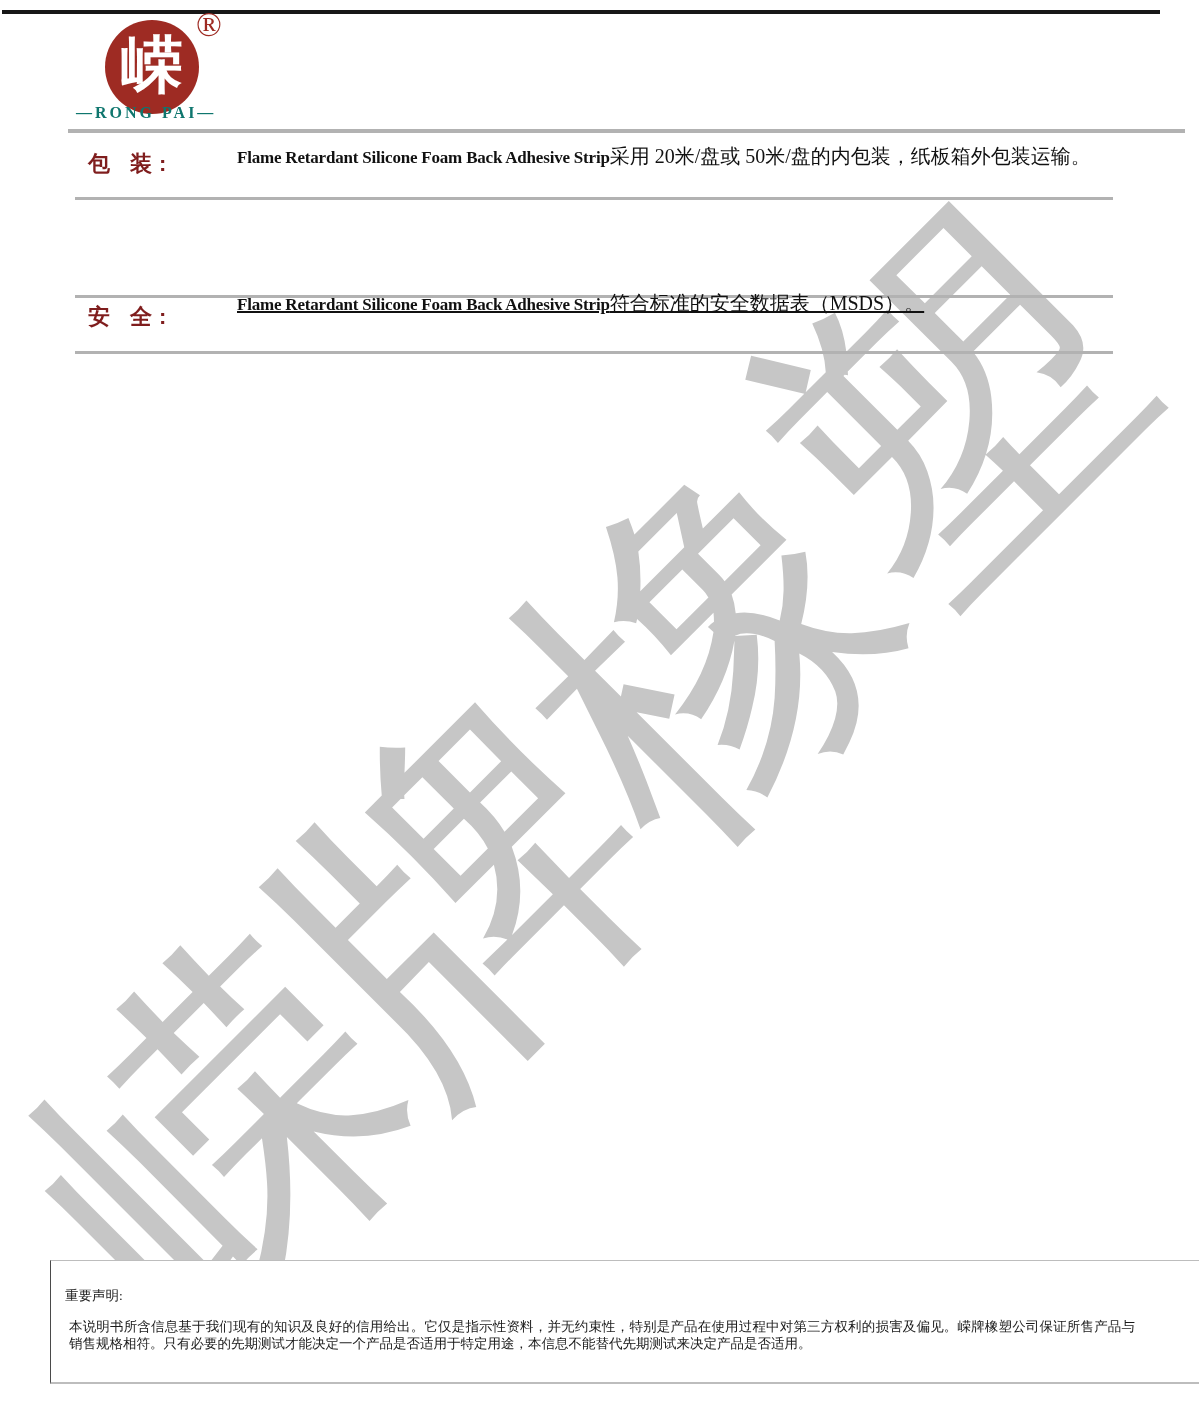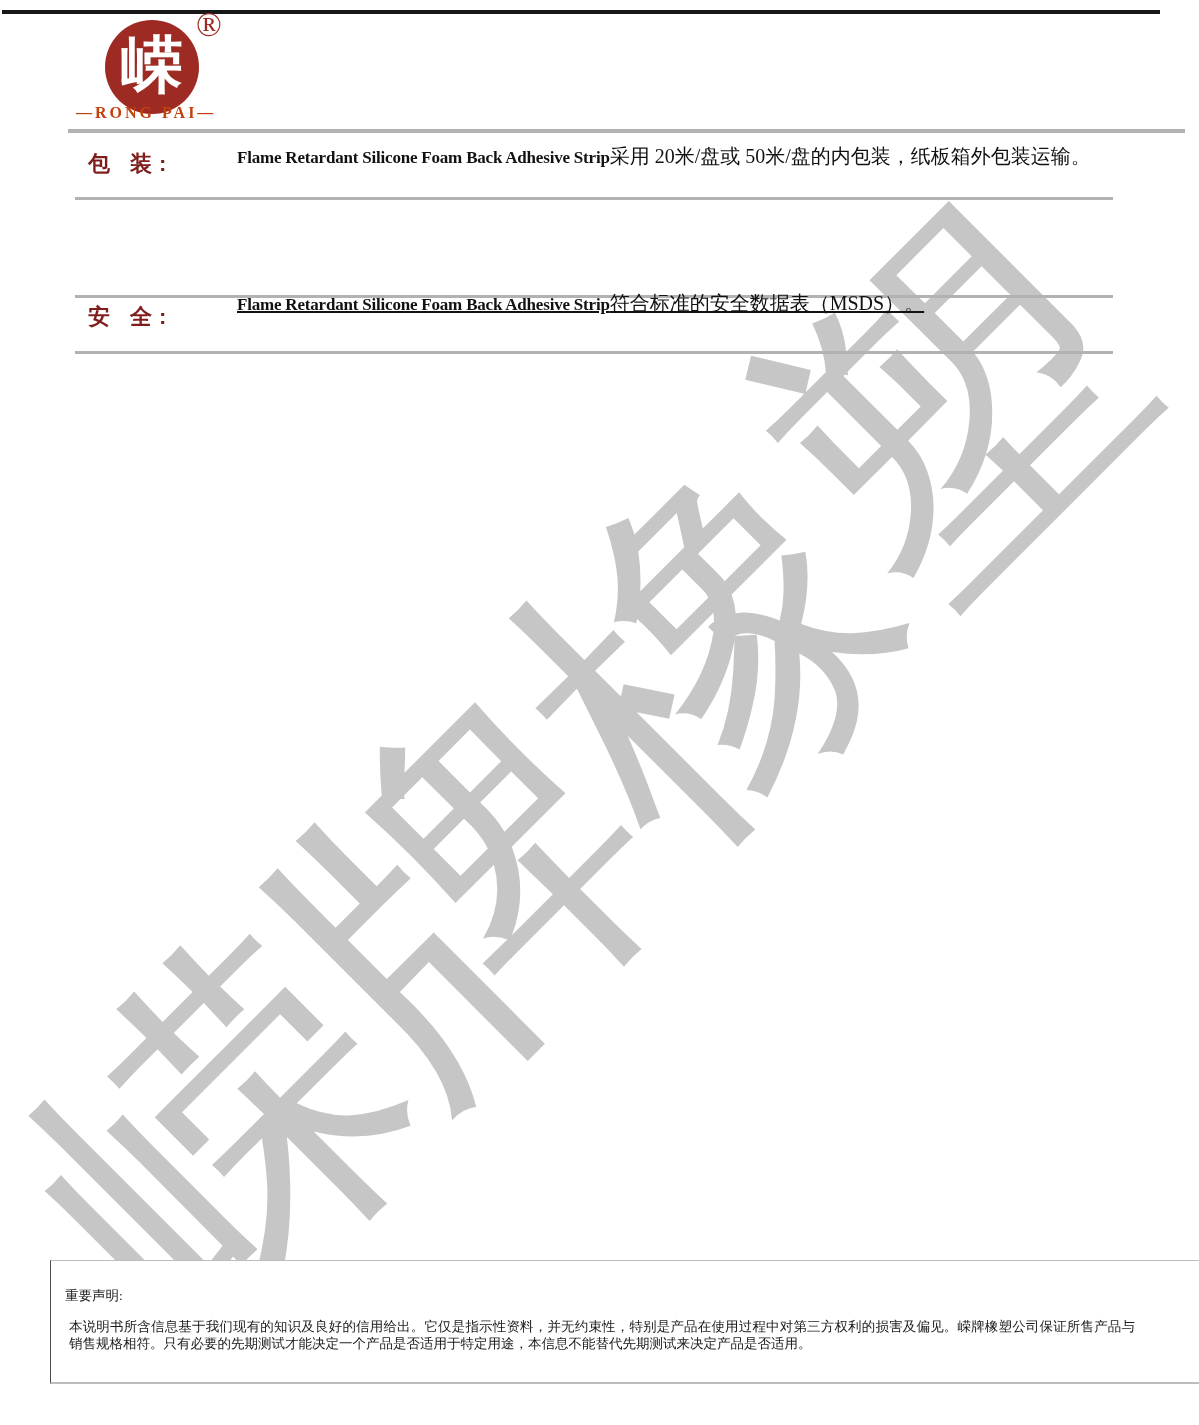--- a/index.html
+++ b/index.html
@@ -25,21 +25,21 @@
     transform:translateY(-2px);
   }
   .reg-mark{
     position:absolute;left:196px;top:8px;
     color:#9e2b23;font-size:34px;line-height:34px;
     font-family:"Liberation Serif",serif;
   }
   .brand-wordmark{
     position:absolute;left:76px;top:104px;
     font-family:"Liberation Serif","DejaVu Serif",serif;
-    font-size:16px;font-weight:600;letter-spacing:3px;color:#c2410c;
+    font-size:16px;font-weight:600;letter-spacing:3px;color:#0f766e;
     white-space:nowrap;
   }
   .header-rule{position:absolute;left:68px;top:129px;width:1117px;height:4px;background:#b2b2b2;}
   
   .row-label{
     position:absolute;left:88px;width:150px;
     font-family:"Liberation Sans","DejaVu Sans",sans-serif;
     font-weight:bold;font-size:22px;line-height:31px;
     letter-spacing:7px;color:#7f1d1d;
     white-space:pre-line;

